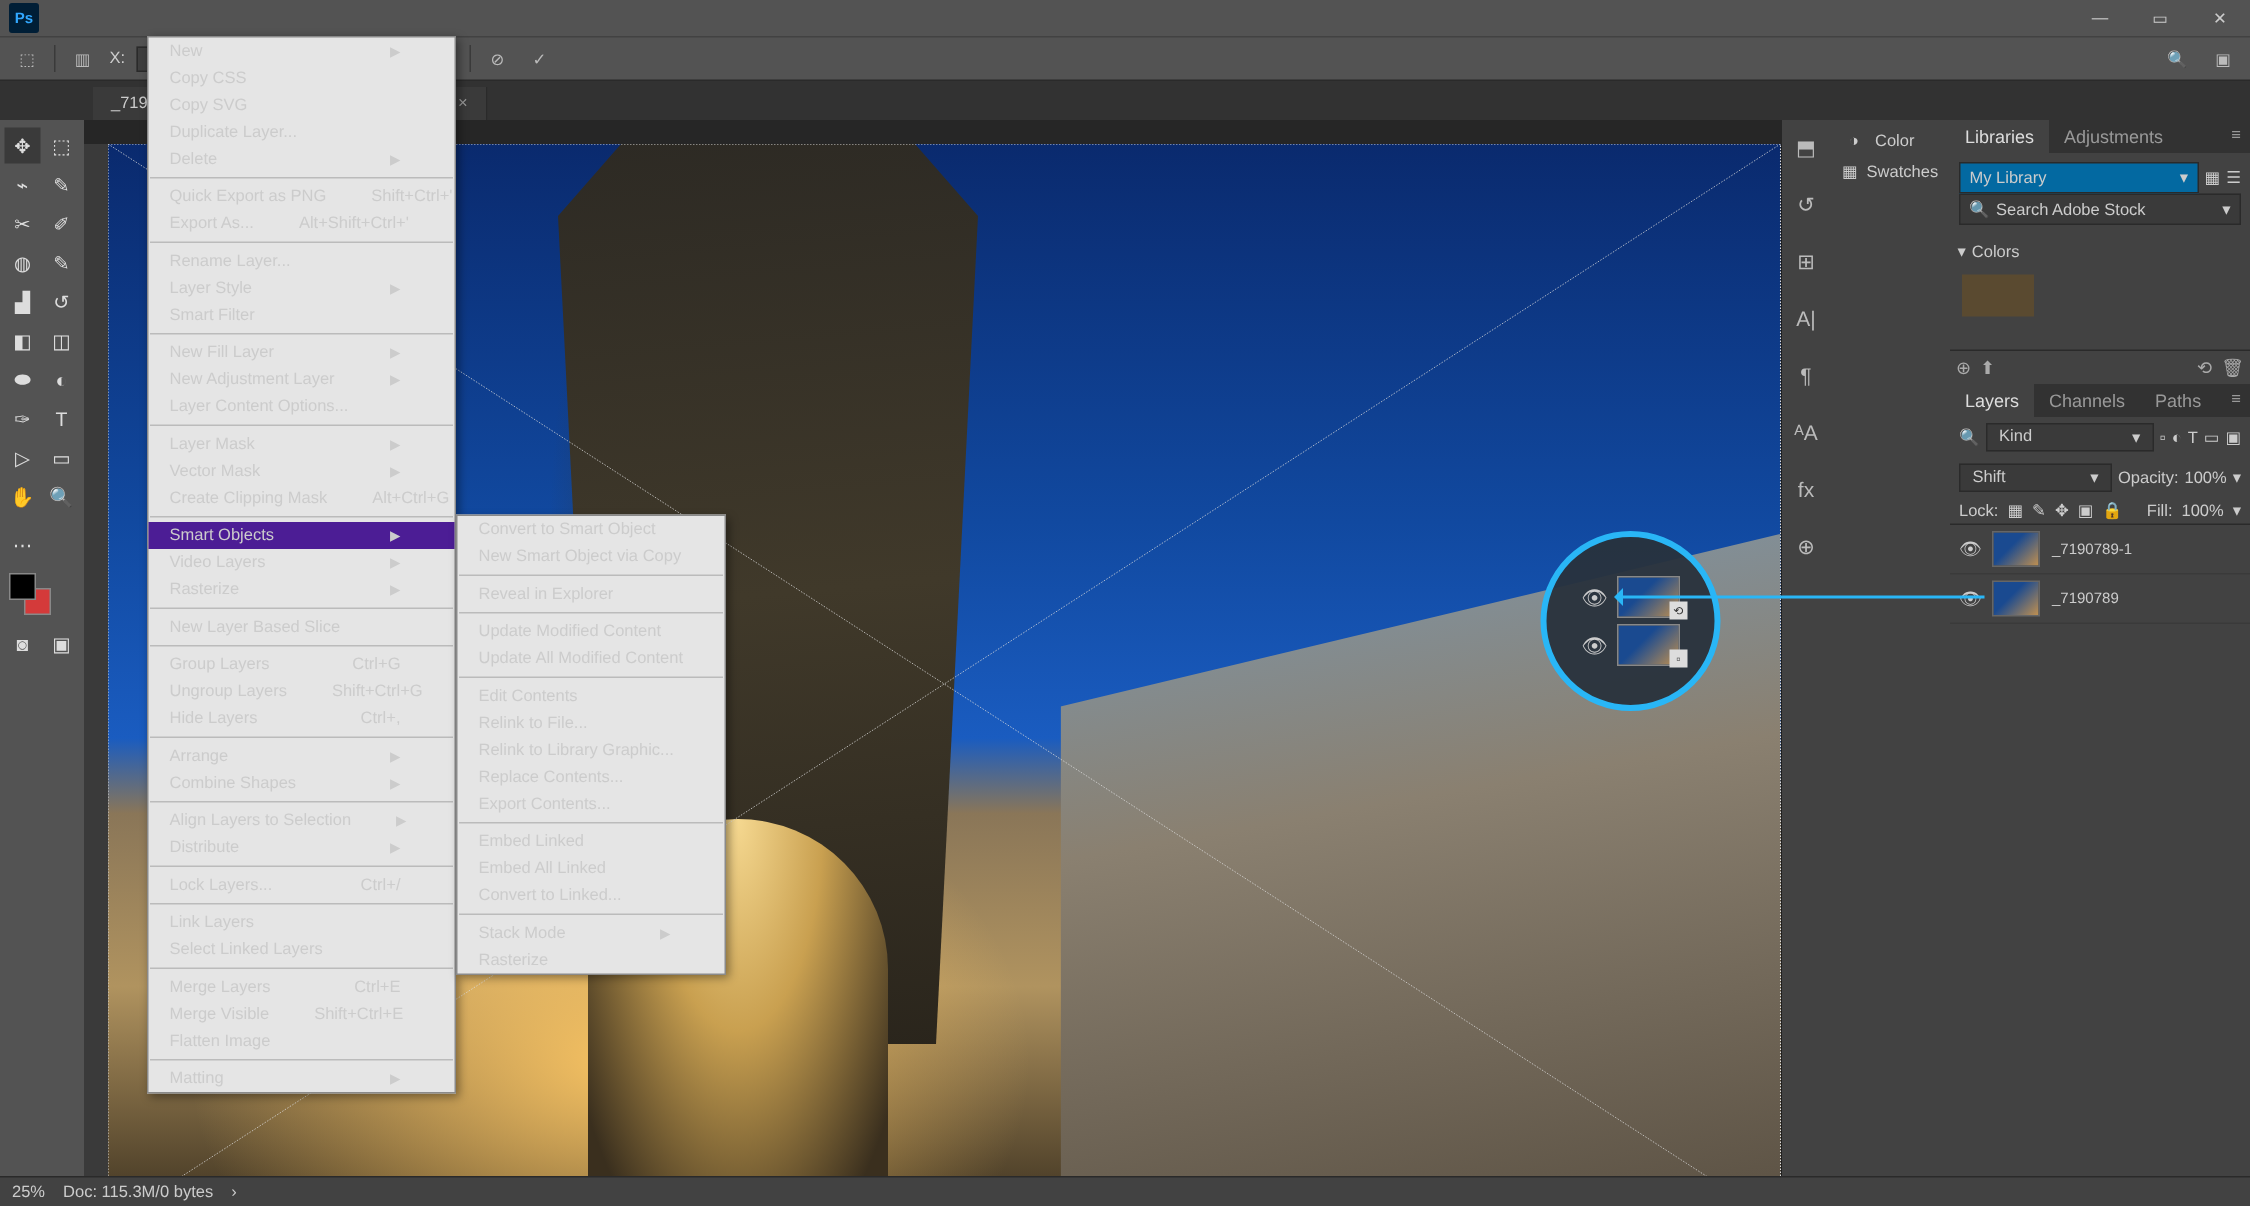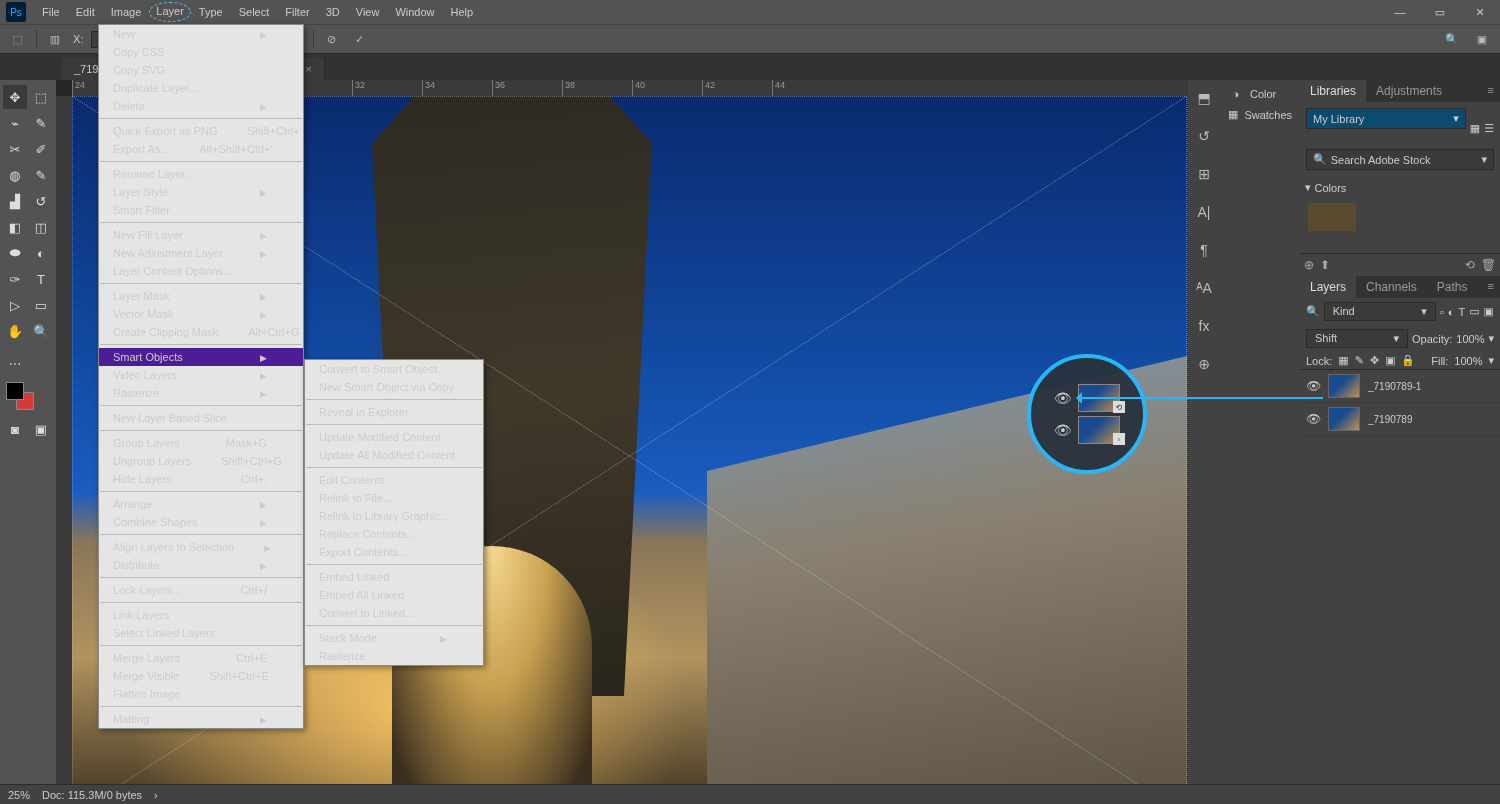--- a/index.html
+++ b/index.html
@@ -1,18 +1,18 @@
 <!DOCTYPE html>
 <html><head>
 <meta charset="utf-8">
 <style>
 *{box-sizing:border-box;margin:0;padding:0;font-family:"Segoe UI",Tahoma,sans-serif;font-size:11px;color:#ccc;user-select:none}
 body{background:#323232;width:1500px;height:804px;overflow:hidden;position:relative}
 .menubar{height:24px;background:#535353;display:flex;align-items:center;padding-left:6px}
-.ps-logo{width:20px;height:20px;background:#001e36;color:#31a8ff;font-weight:normal;font-size:10px;display:flex;align-items:center;justify-content:center;margin-right:8px;border-radius:2px}
+.ps-logo{width:20px;height:20px;background:#001e36;color:#31a8ff;font-weight:bold;font-size:10px;display:flex;align-items:center;justify-content:center;margin-right:8px;border-radius:2px}
 .menubar .mi{padding:4px 8px;cursor:default}
 .menubar .circled{border:1px dashed #4fc3f7;border-radius:50%;padding:2px 6px}
 .wincontrols{margin-left:auto;display:flex}
 .wincontrols div{width:40px;height:24px;display:flex;align-items:center;justify-content:center;color:#ccc}
 .optbar{height:30px;background:#535353;border-top:1px solid #424242;border-bottom:1px solid #2a2a2a;display:flex;align-items:center;padding:0 8px;gap:8px}
 .optbar .sep{width:1px;height:18px;background:#3a3a3a}
 .optbar .box{background:#3f3f3f;padding:2px 6px;border:1px solid #2a2a2a;font-size:10px}
 .optbar .ico{width:20px;height:20px;display:flex;align-items:center;justify-content:center;color:#bbb}
 .optbar .right{margin-left:auto;display:flex;gap:10px}
 .tabbar{height:26px;background:#323232;display:flex;align-items:flex-end;padding-left:62px}
@@ -51,21 +51,21 @@
 .rsidebar .ic{width:20px;height:20px;color:#bbb;display:flex;align-items:center;justify-content:center;font-size:14px}
 .panels1{width:80px;background:#424242;padding:4px}
 .panels1 .pi{display:flex;align-items:center;gap:6px;padding:4px;font-size:10px;color:#ccc}
 .panels1 .pi .ic{width:16px;text-align:center}
 .panels2{width:200px;background:#424242;display:flex;flex-direction:column}
 .panel-tabs{display:flex;background:#323232;height:22px}
 .panel-tabs .pt{padding:4px 10px;font-size:12px;color:#999}
 .panel-tabs .pt.active{background:#424242;color:#ddd}
 .panel-tabs .menu{margin-left:auto;padding:4px 6px;color:#999}
 .panel-body{padding:6px;flex:0 0 auto}
-.dropdown{background:#0c4a6e;border:1px solid #2a2a2a;padding:3px 6px;font-size:10px;display:flex;justify-content:space-between;align-items:center;margin-bottom:20px}
+.dropdown{background:#0369a1;border:1px solid #2a2a2a;padding:3px 6px;font-size:10px;display:flex;justify-content:space-between;align-items:center;margin-bottom:0}
 .search{background:#3a3a3a;border:1px solid #2a2a2a;padding:3px 6px;font-size:10px;color:#777;display:flex;align-items:center;gap:4px}
 .accordion{padding:5px;font-size:10px;color:#ccc;display:flex;align-items:center;gap:4px}
 .colorchip{width:48px;height:28px;background:#5a4a30;margin:4px 8px}
 .panel-foot{border-top:1px solid #2a2a2a;padding:4px;display:flex;gap:6px}
 .panel-foot .ic{color:#aaa;font-size:12px}
 .layers-body{flex:1;background:#424242}
 .layer-opts{display:flex;padding:4px 6px;gap:4px;align-items:center;font-size:10px}
 .layer-opts .dd{background:#3a3a3a;border:1px solid #2a2a2a;padding:2px 8px;flex:1;display:flex;justify-content:space-between}
 .layer-lock{display:flex;padding:2px 6px;gap:6px;align-items:center;font-size:9px;color:#999;border-bottom:1px solid #2a2a2a}
 .layer-row{display:flex;align-items:center;padding:4px 6px;gap:8px;border-bottom:1px solid #3a3a3a}
@@ -74,40 +74,27 @@
 .layer-row .nm{font-size:10px}
 .status{height:20px;background:#424242;display:flex;align-items:center;padding:0 8px;gap:12px;font-size:10px;border-top:1px solid #2a2a2a}
 
 .ddmenu{position:absolute;background:#e5e5e5;border:1px solid #8a8a8a;box-shadow:2px 2px 6px rgba(0,0,0,0.4);z-index:100}
 .ddmenu .item{padding:3px 36px 3px 14px;font-size:11px;color:#222;display:flex;justify-content:space-between;gap:30px;white-space:nowrap}
 .ddmenu .item.disabled{color:#999}
 .ddmenu .item.hl{background:#4c1d95;color:#fff}
 .ddmenu .item .arr{font-size:9px}
 .ddmenu hr{border:none;border-top:1px solid #bbb;margin:3px 1px}
 .menu1{top:24px;left:98px;width:206px}
-.menu2{top:359px;left:304px;width:180px}
+.menu2{top:343px;left:304px;width:180px}
 </style>
 </head>
 <body>
 
 <div class="menubar">
  <div class="ps-logo">Ps</div>
- <div id="menuitems" style="display: flex;">
-      <div class="mi">File</div>
-      <div class="mi">Edit</div>
-      <div class="mi">Image</div>
-      <div class="mi circled">Layer</div>
-      <div class="mi">Type</div>
-      <div class="mi">Select</div>
-      <div class="mi">Filter</div>
-      <div class="mi">3D</div>
-      <div class="mi">View</div>
-      <div class="mi">Window</div>
-      <div class="mi">Help</div>
-    </div>
  <div class="wincontrols">
   <div>―</div>
   <div>▭</div>
   <div>✕</div>
  </div>
 </div>
 
 <div class="optbar">
  <div class="ico">⬚</div>
  <div class="sep"></div>
@@ -165,33 +152,20 @@
   <div class="t">⋯</div>
   <div class="swatch">
    <div class="bg"></div>
    <div class="fg"></div>
   </div>
   <div class="t">◙</div>
   <div class="t">▣</div>
  </div>
 
  <div class="canvaswrap">
-  <div class="ruler-h" id="rulerh">
-        <span>24</span>
-        <span>26</span>
-        <span>28</span>
-        <span>30</span>
-        <span>32</span>
-        <span>34</span>
-        <span>36</span>
-        <span>38</span>
-        <span>40</span>
-        <span>42</span>
-        <span>44</span>
-      </div>
   <div class="ruler-v"></div>
   <div class="canvas">
    <div class="photo">
      <div class="tower"></div>
      <div class="arch"></div>
      <div class="bldg"></div>
    </div>
    <svg class="diag">
     <line x1="0" y1="0" x2="1115" y2="720"></line>
           <line x1="1115" y1="0" x2="0" y2="720"></line>
@@ -416,21 +390,21 @@
       <span><span class="arr">▶</span></span>
     </div>
     <hr>
     <div class="item">
       <span>New Layer Based Slice</span>
       <span></span>
     </div>
     <hr>
     <div class="item">
       <span>Group Layers</span>
-      <span>Mask+G</span>
+      <span>Ctrl+G</span>
     </div>
     <div class="item disabled">
       <span>Ungroup Layers</span>
       <span>Shift+Ctrl+G</span>
     </div>
     <div class="item">
       <span>Hide Layers</span>
       <span>Ctrl+,</span>
     </div>
     <hr>

